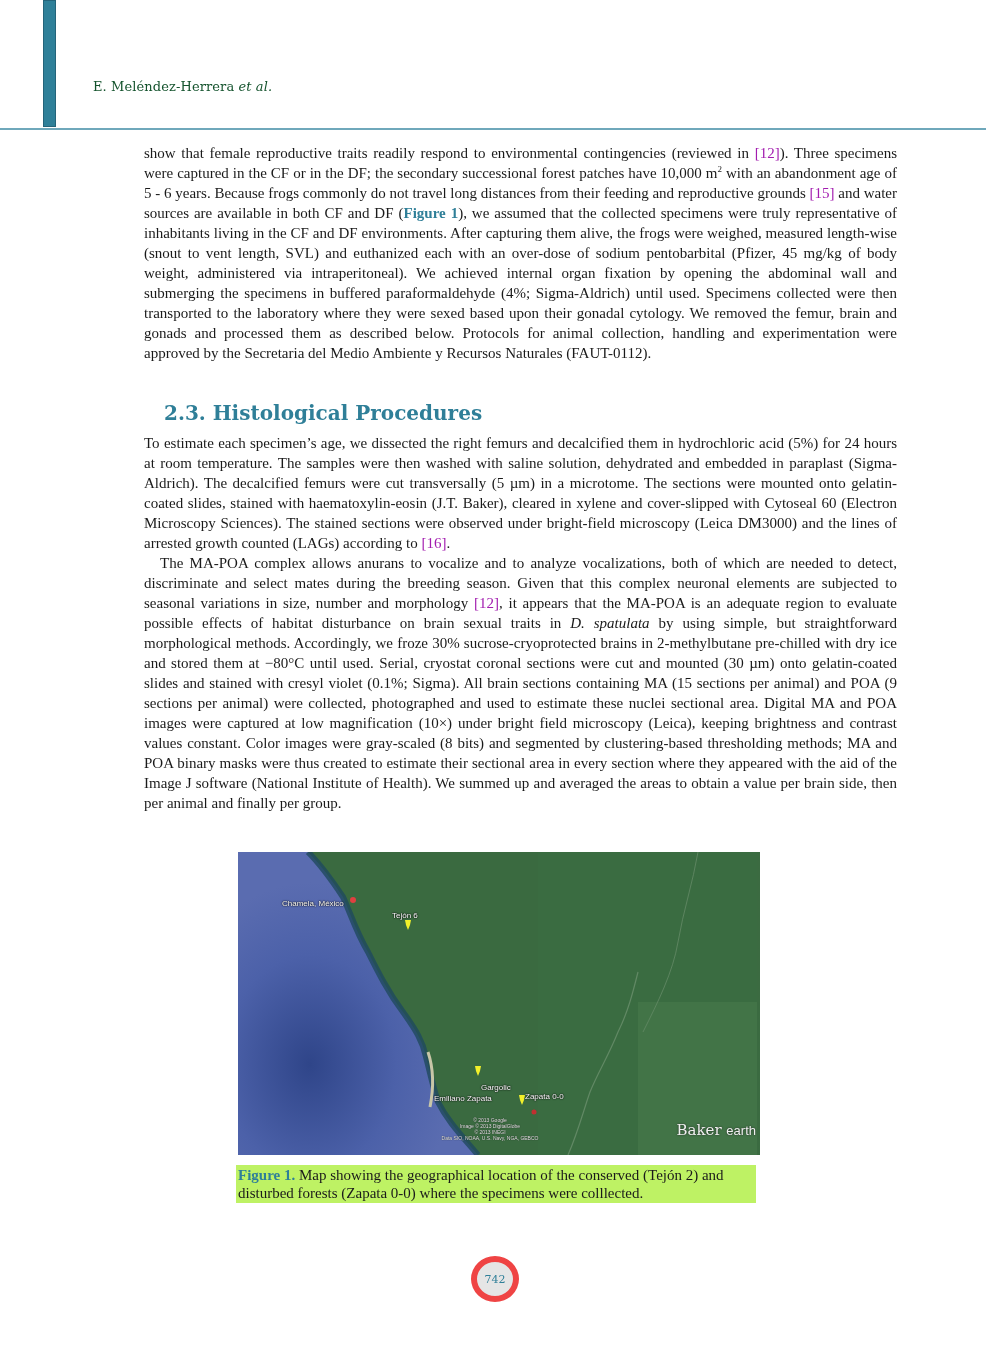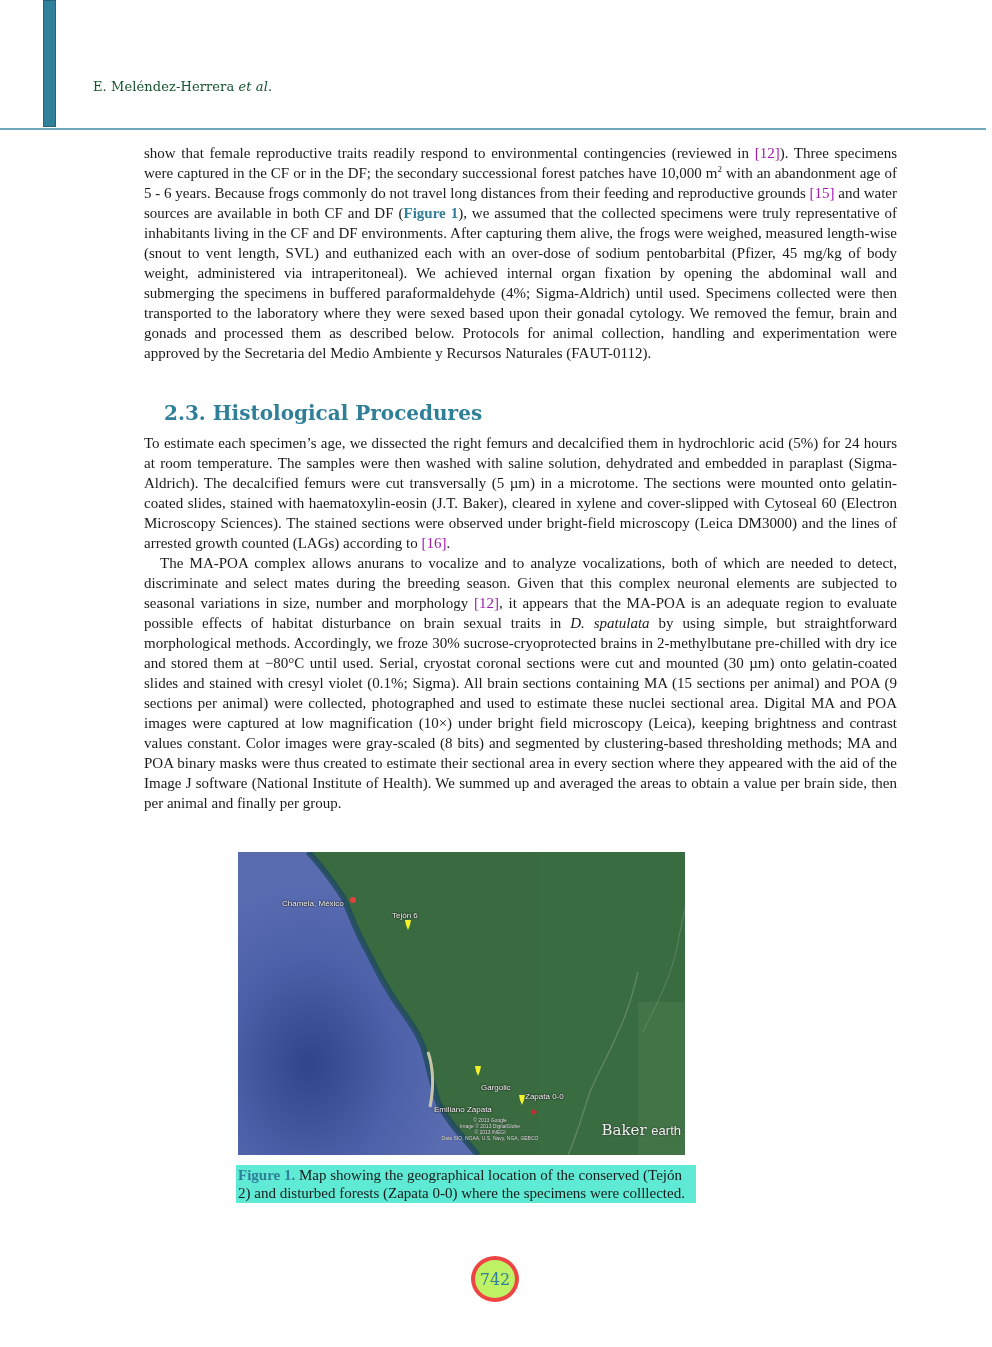--- a/index.html
+++ b/index.html
@@ -13,38 +13,38 @@
   .running-head em { font-style: italic; }
   .body-text { position: absolute; left: 144px; width: 753px; font-size: 15px; line-height: 20px;
                text-align: justify; color: #1a1a1a; }
   .body-text p { margin: 0; }
   .body-text p.indent { text-indent: 16px; }
   .cite { color: #a21caf; }
   .figref { color: #2f7f98; font-weight: bold; margin-top: 29px; }
   sup { font-size: 9px; line-height: 0; vertical-align: super; }
   .section-heading { position: absolute; left: 144px; top: 401px; font-family: "DejaVu Serif", serif;
                      font-weight: bold; font-size: 20px; color: #2f7f98; margin-left: 20px; }
-  .map { position: absolute; left: 238px; top: 852px; width: 428px; height: 303px; overflow: hidden;
-         background: linear-gradient(90deg, #4a5ea3 0%, #4d62a8 25%, #3d5d8f 30%, #2e5a3e 36%, #33603a 60%, #3b6b41 100%); padding-left: 19px; }
+  .map { position: absolute; left: 238px; top: 852px; width: 522px; height: 303px; overflow: hidden;
+         background: linear-gradient(90deg, #4a5ea3 0%, #4d62a8 25%, #3d5d8f 30%, #2e5a3e 36%, #33603a 60%, #3b6b41 100%); }
   .map svg { position: absolute; left: 0; top: 0; }
   .map-label { position: absolute; font-family: "Liberation Sans", sans-serif; font-size: 8px; color: #ffffff;
                text-shadow: 0 0 2px #000, 0 0 1px #000; white-space: nowrap; }
   .map-credit { position: absolute; font-family: "Liberation Sans", sans-serif; font-size: 5px; color: #e8e8e8;
                 text-align: center; line-height: 6px; white-space: pre; text-shadow: 0 0 1px #000; }
   .google-earth { position: absolute; right: 4px; bottom: 16px; font-family: "DejaVu Serif", serif;
                   font-size: 15px; color: #f0f0f0; text-shadow: 0 0 2px #222; }
   .google-earth span.small { font-family: "Liberation Sans", sans-serif; font-size: 13px; }
   .pin { position: absolute; width: 8px; height: 10px; }
-  .caption { position: absolute; left: 236px; top: 1165px; width: 460px; background: #5eead4;
+  .caption { position: absolute; left: 236px; top: 1165px; width: 520px; background: #bef264;
              font-size: 15px; line-height: 18px; padding: 1px 2px 1px 2px; box-sizing: border-box; color: #1a1a1a; }
   .caption .fig-label { color: #2f7f98; font-weight: bold; }
   .page-num { position: absolute; left: 471px; top: 1256px; width: 48px; height: 46px; border-radius: 50%;
-              background: #bef264; border: 4px solid #ef4444; box-sizing: border-box; display: flex;
+              background: #e5e5e5; border: 6px solid #ef4444; box-sizing: border-box; display: flex;
               align-items: center; justify-content: center; font-family: "DejaVu Serif", serif;
-              font-size: 16px; color: #2f7f98; }
+              font-size: 11px; color: #2f7f98; }
 </style>
 </head>
 <body>
 
 <div class="side-bar"></div>
 <div class="header-line"></div>
 <div class="running-head"><span>E. Meléndez-Herrera</span> <em>et al.</em></div>
 
 <div class="body-text" style="top:143px;">
   <p><span>show that female reproductive traits readily respond to environmental contingencies (reviewed in </span><span class="cite">[12]</span><span>). Three specimens were captured in the CF or in the DF; the secondary successional forest patches have 10,000 m</span><sup>2</sup><span> with an abandonment age of 5 - 6 years. Because frogs commonly do not travel long distances from their feeding and reproductive grounds </span><span class="cite">[15]</span><span> and water sources are available in both CF and DF (</span><span class="figref">Figure 1</span><span>), we assumed that the collected specimens were truly representative of inhabitants living in the CF and DF environments. After capturing them alive, the frogs were weighed, measured length-wise (snout to vent length, SVL) and euthanized each with an over-dose of sodium pentobarbital (Pfizer, 45 mg/kg of body weight, administered via intraperitoneal). We achieved internal organ fixation by opening the abdominal wall and submerging the specimens in buffered paraformaldehyde (4%; Sigma-Aldrich) until used. Specimens collected were then transported to the laboratory where they were sexed based upon their gonadal cytology. We removed the femur, brain and gonads and processed them as described below. Protocols for animal collection, handling and experimentation were approved by the Secretaria del Medio Ambiente y Recursos Naturales (FAUT-0112).</span></p>
@@ -83,21 +83,21 @@
     </svg>
   <div class="map-label" style="left:154px; top:59px;">Tejón 6</div>
   <svg class="pin" style="left:236px; top:214px;" viewBox="0 0 8 10">
       <polygon points="1,0 7,0 6,5 4,10 2,5" fill="#f2f02a"></polygon>
     </svg>
   <div class="map-label" style="left:243px; top:211px;margin-top:20px;">Gargolic</div>
   <svg class="pin" style="left:280px; top:243px;" viewBox="0 0 8 10">
       <polygon points="1,0 7,0 6,5 4,10 2,5" fill="#f2f02a"></polygon>
     </svg>
   <div class="map-label" style="left:287px; top:240px;">Zapata 0-0</div>
-  <div class="map-label" style="left:196px; top:253px;text-align:center;">Emiliano Zapata</div>
+  <div class="map-label" style="left:196px; top:242px;text-align:center;">Emiliano Zapata</div>
   <div class="map-credit" style="left:192px; top:265px; width:120px;">© 2013 Google
 Image © 2013 DigitalGlobe
 © 2013 INEGI
 Data SIO, NOAA, U.S. Navy, NGA, GEBCO</div>
   <div class="google-earth"><span>Baker</span> <span class="small">earth</span></div>
 </div>
 
 <div class="caption"><span class="fig-label">Figure 1.</span><span> Map showing the geographical location of the conserved (Tejón 2) and disturbed forests (Zapata 0-0) where the specimens were colllected.</span></div>
 
 <div class="page-num">742</div>

